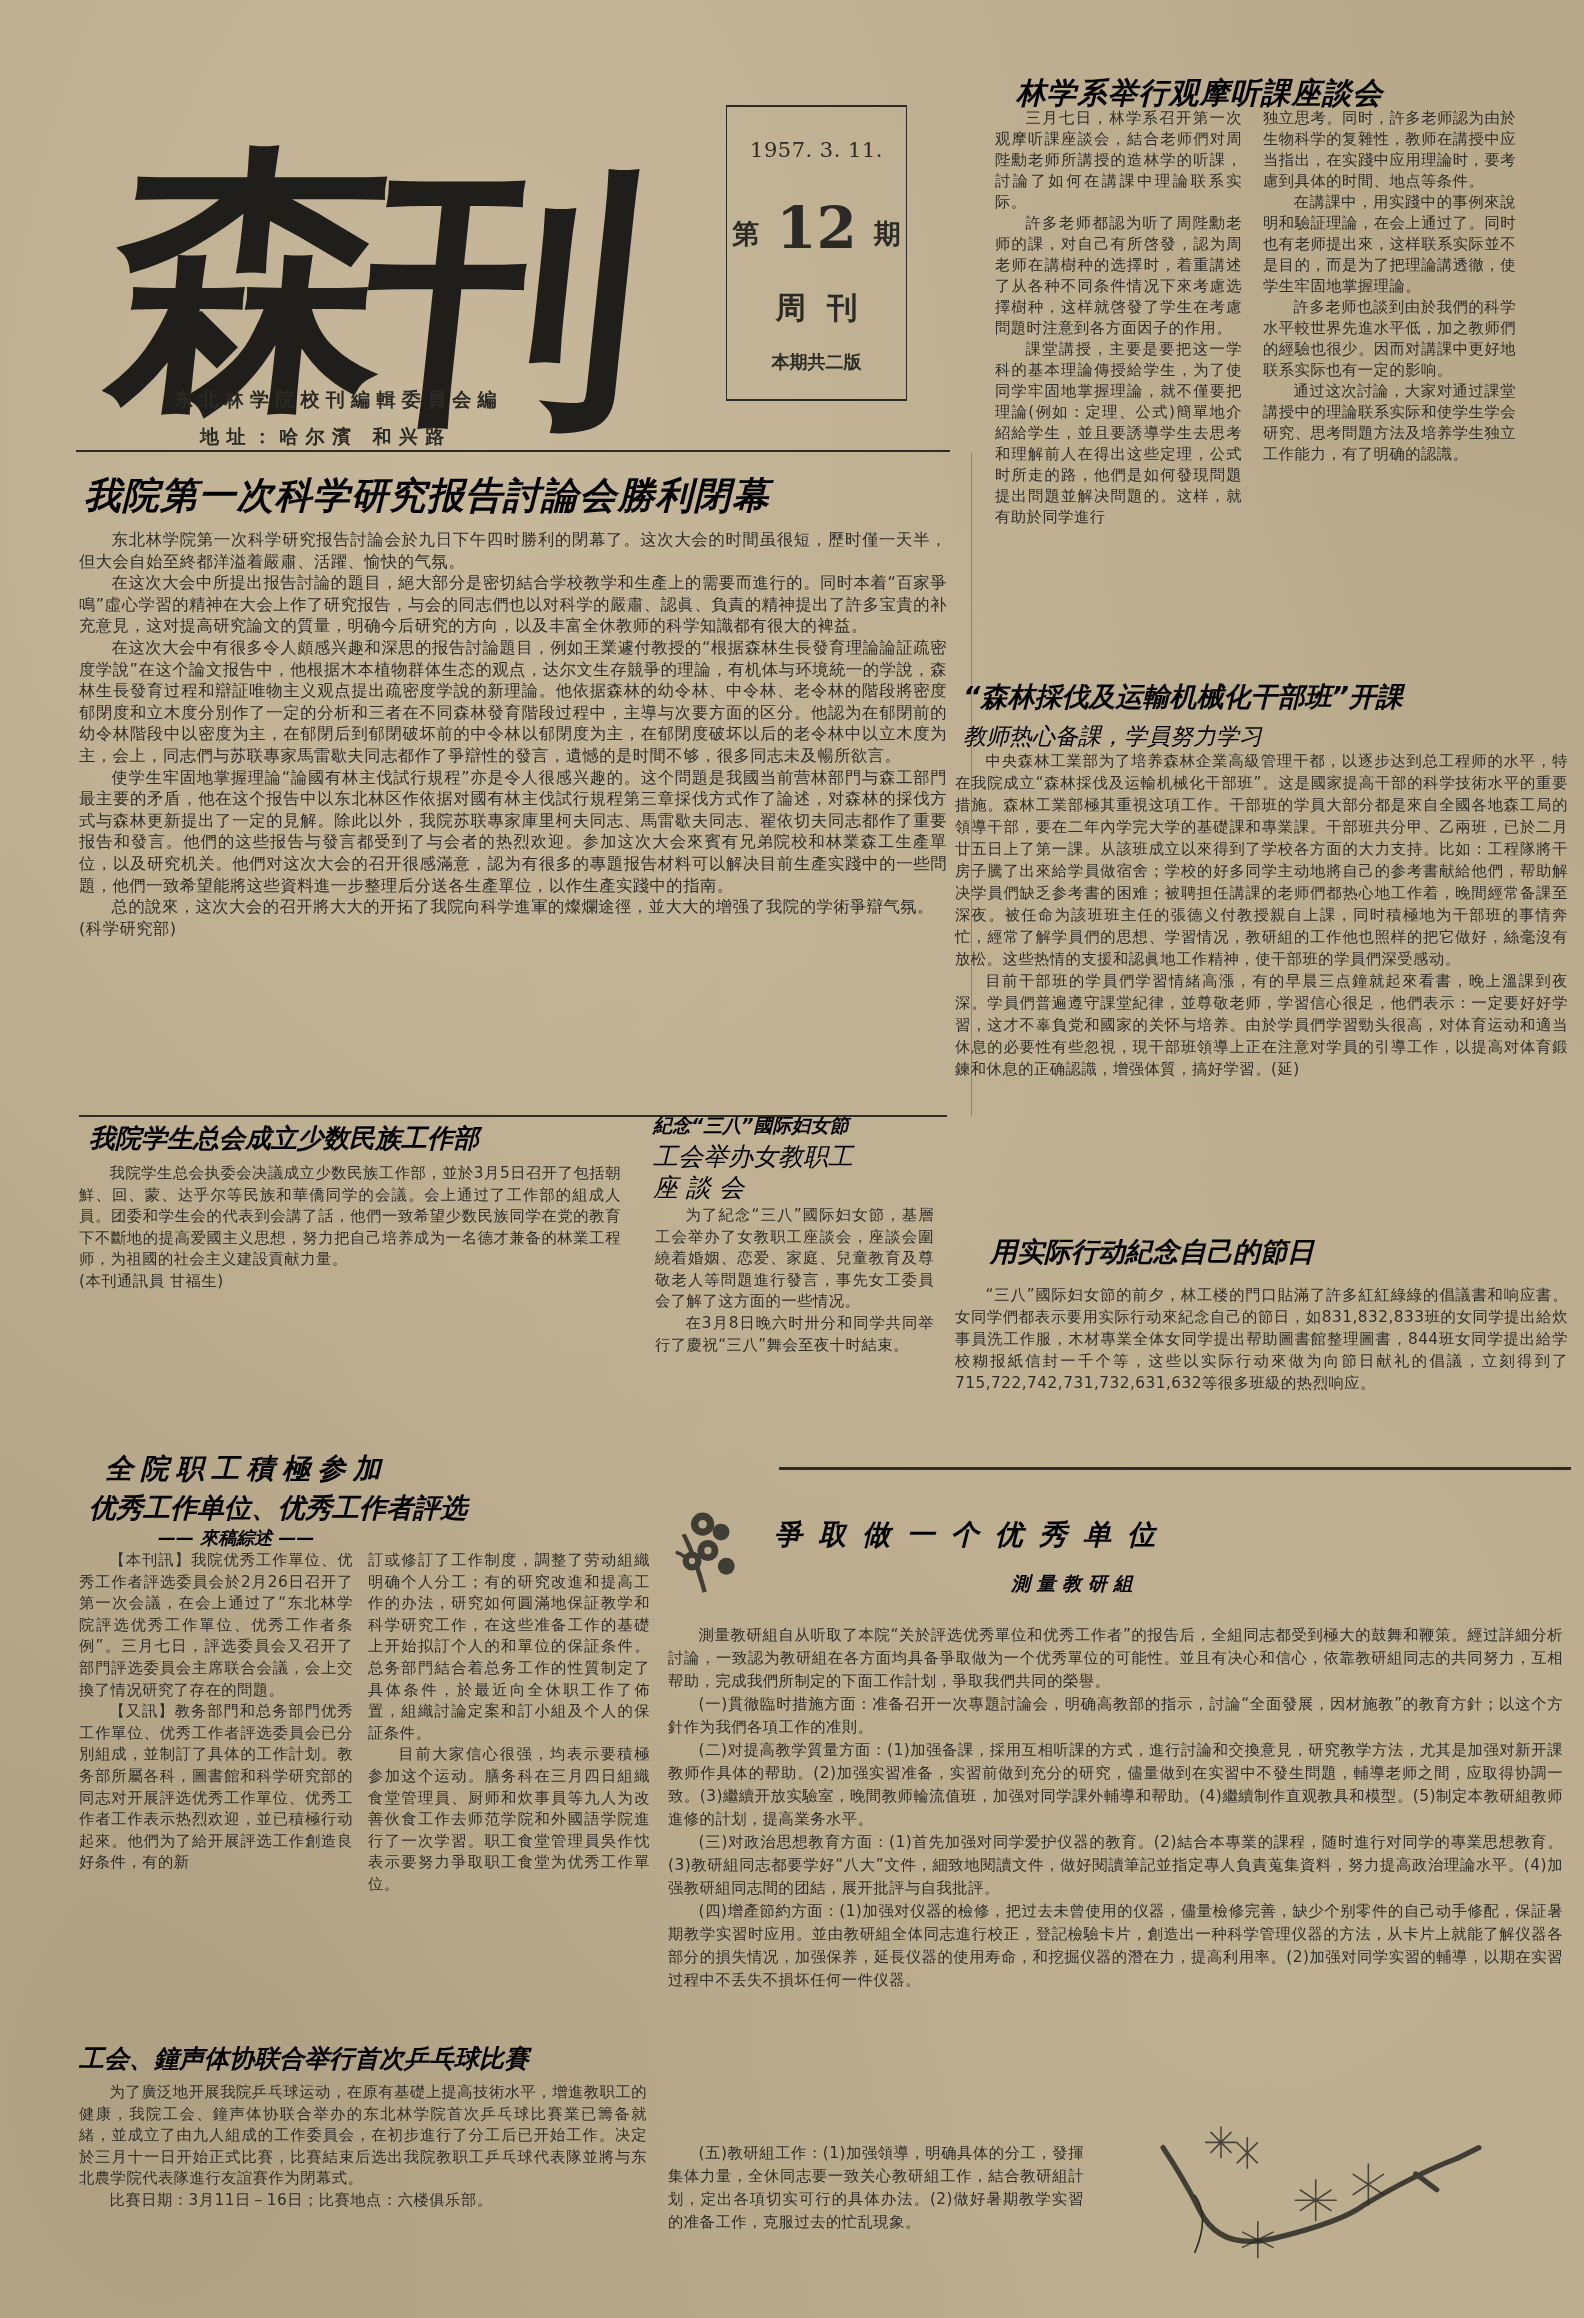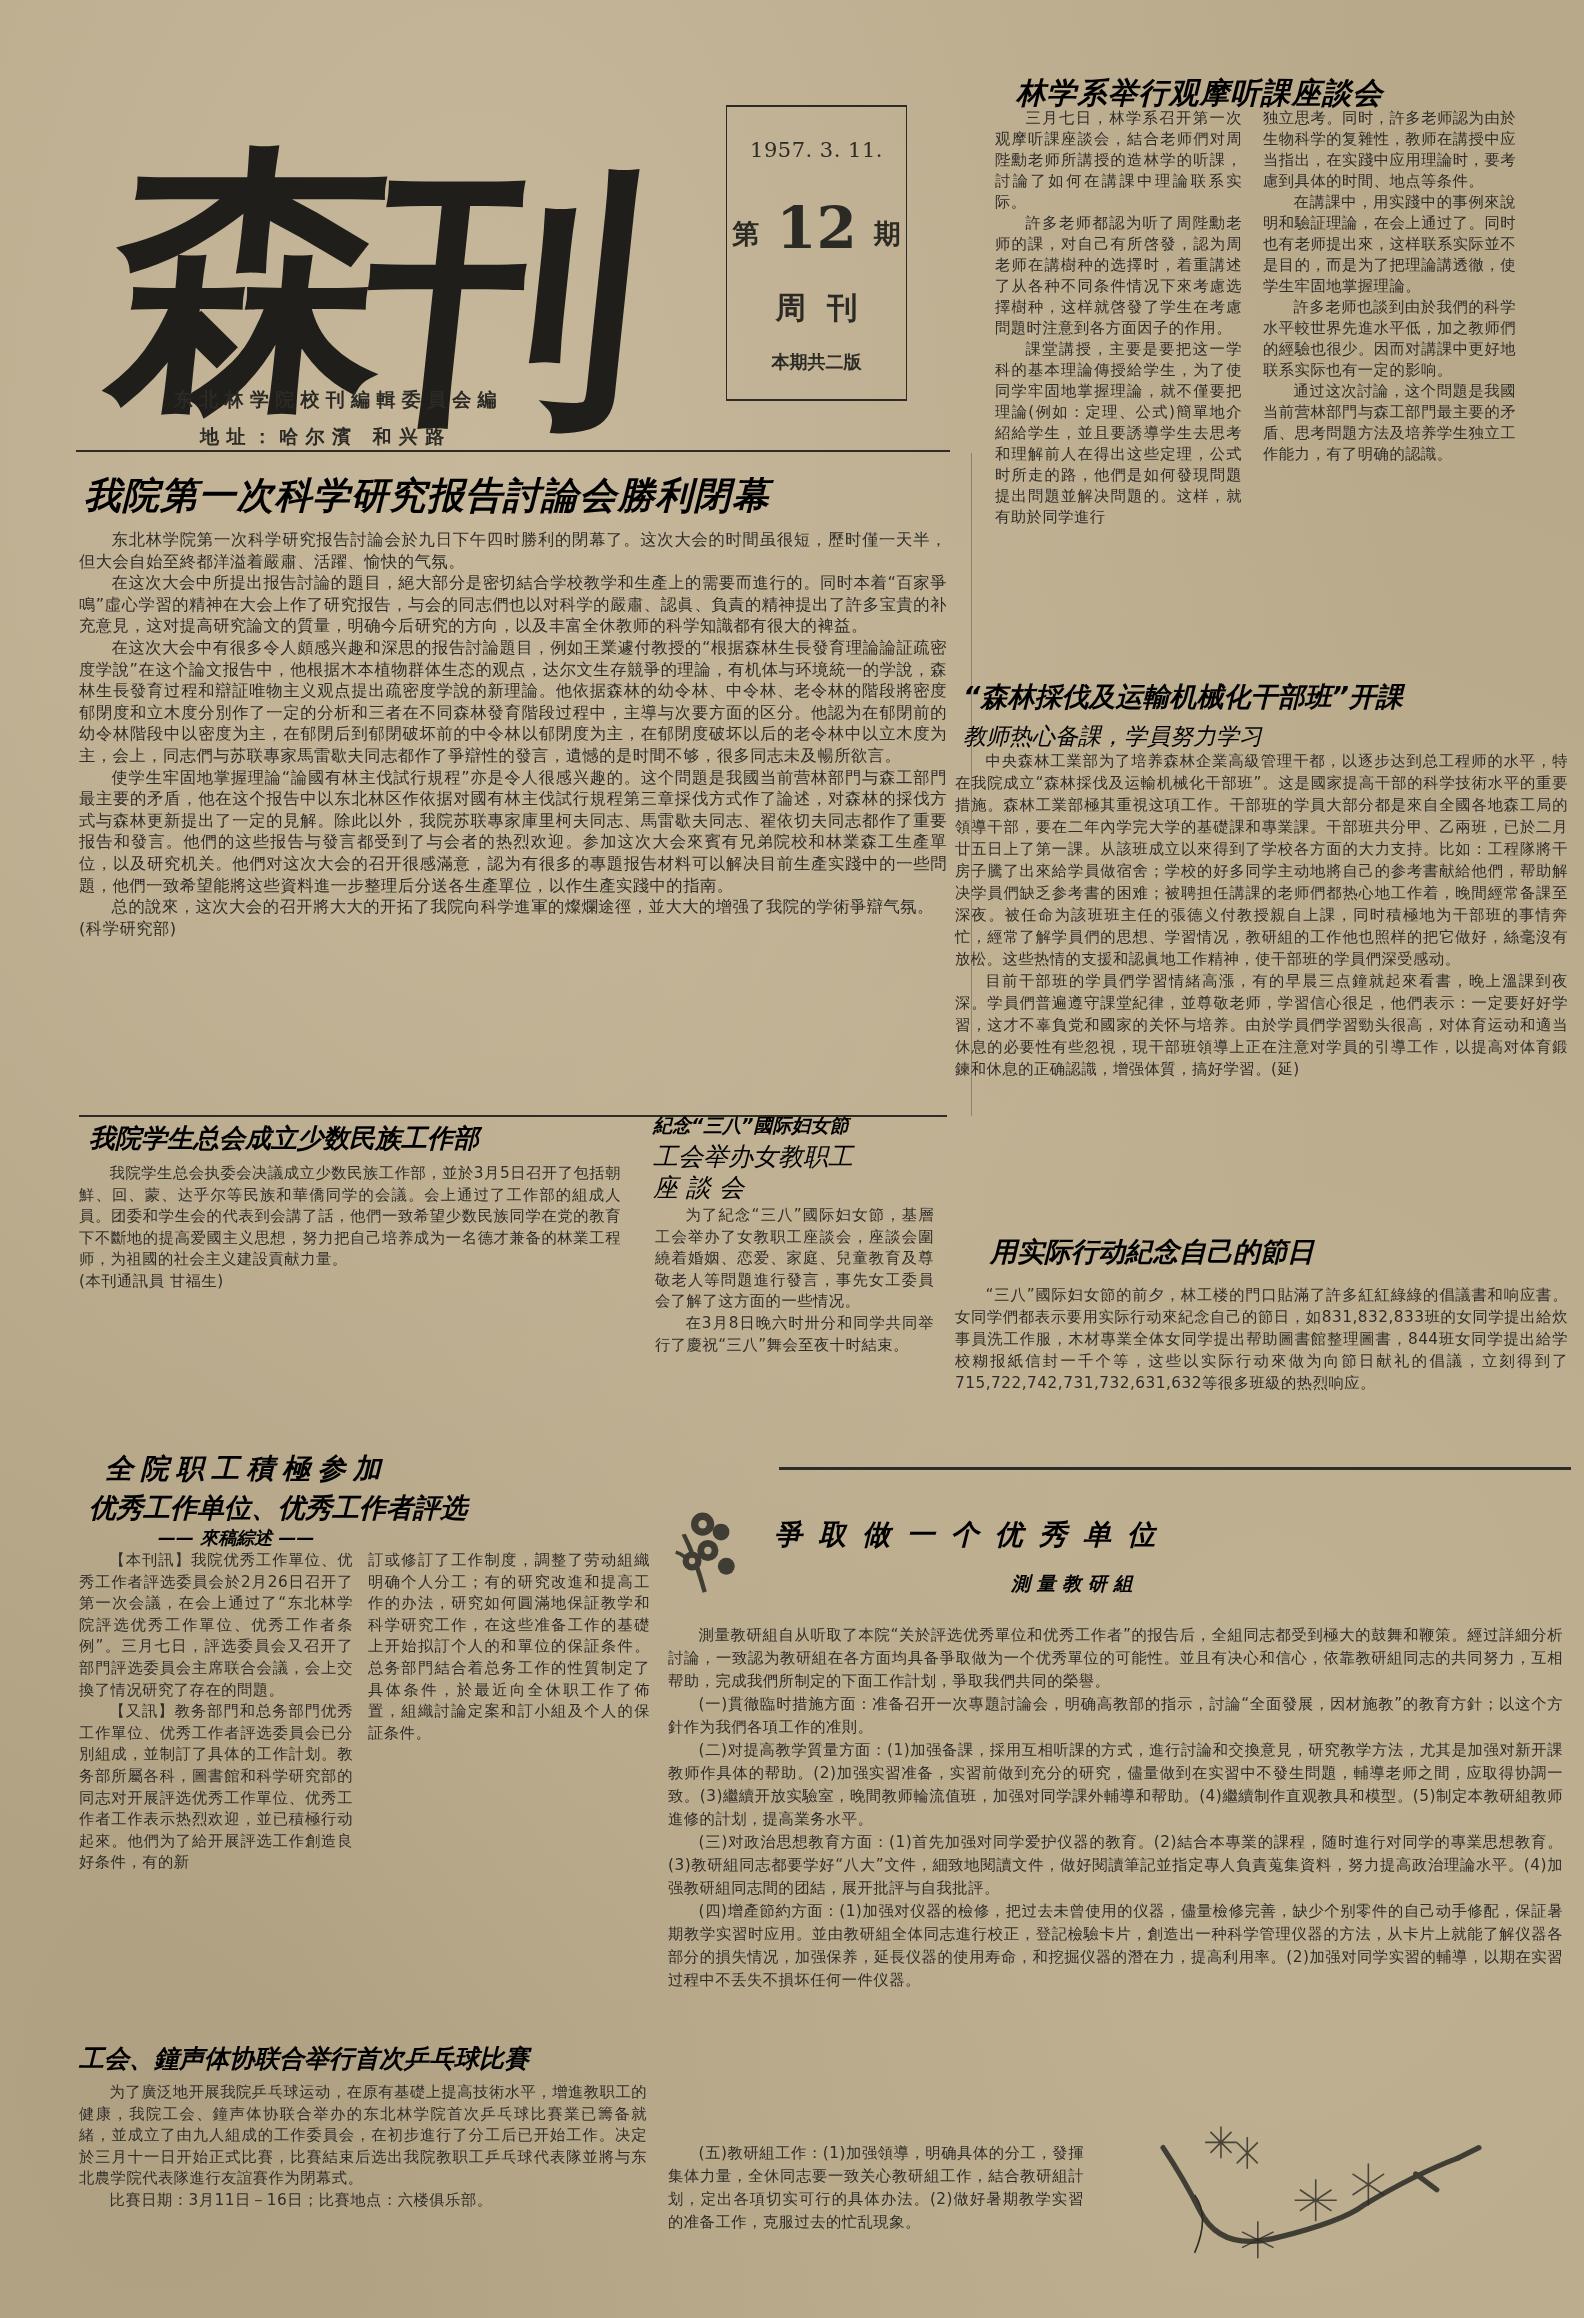--- a/index.html
+++ b/index.html
@@ -60,21 +60,21 @@
 <div class="abs hl" style="left:1016px;top:74px;width:500px;font-size:29.5px;letter-spacing:1.1px;">林学系举行观摩听課座談会</div>
 <div class="abs body-text" style="left:995px;top:108px;width:247px;font-size:15.3px;line-height:21px;">
   <p>三月七日，林学系召开第一次观摩听課座談会，結合老师們对周陛勳老师所講授的造林学的听課，討論了如何在講課中理論联系实际。</p>
   <p>許多老师都認为听了周陛勳老师的課，对自己有所啓發，認为周老师在講樹种的选擇时，着重講述了从各种不同条件情况下來考慮选擇樹种，这样就啓發了学生在考慮問題时注意到各方面因子的作用。</p>
   <p>課堂講授，主要是要把这一学科的基本理論傳授給学生，为了使同学牢固地掌握理論，就不僅要把理論(例如：定理、公式)簡單地介紹給学生，並且要誘導学生去思考和理解前人在得出这些定理，公式时所走的路，他們是如何發現問題提出問題並解决問題的。这样，就有助於同学進行</p>
 </div>
 <div class="abs body-text" style="left:1263px;top:108px;width:253px;font-size:15.3px;line-height:21px;">
   <p style="text-indent:0">独立思考。同时，許多老师認为由於生物科学的复雜性，教师在講授中应当指出，在实踐中应用理論时，要考慮到具体的时間、地点等条件。</p>
   <p>在講課中，用实踐中的事例來說明和驗証理論，在会上通过了。同时也有老师提出來，这样联系实际並不是目的，而是为了把理論講透徹，使学生牢固地掌握理論。</p>
   <p>許多老师也談到由於我們的科学水平較世界先進水平低，加之教师們的經驗也很少。因而对講課中更好地联系实际也有一定的影响。</p>
-  <p>通过这次討論，这个問題是我國当前营林部門与森工部門最主要的矛盾、思考問題方法及培养学生独立工作能力，有了明确的認識。</p>
+  <p>通过这次討論，大家对通过課堂講授中的理論联系实际和使学生学会研究、思考問題方法及培养学生独立工作能力，有了明确的認識。</p>
 </div>
 
 <div class="abs hl" style="left:84px;top:471px;width:858px;font-size:37px;letter-spacing:1.1px;">我院第一次科学研究报告討論会勝利閉幕</div>
 <div class="abs body-text" style="left:79px;top:529px;width:868px;font-size:16.3px;line-height:21.6px;">
   <p>东北林学院第一次科学研究报告討論会於九日下午四时勝利的閉幕了。这次大会的时間虽很短，歷时僅一天半，但大会自始至終都洋溢着嚴肅、活躍、愉快的气氛。</p>
   <p>在这次大会中所提出报告討論的題目，絕大部分是密切結合学校教学和生產上的需要而進行的。同时本着“百家爭鳴”虛心学習的精神在大会上作了研究报告，与会的同志們也以对科学的嚴肅、認眞、負責的精神提出了許多宝貴的补充意見，这对提高研究論文的質量，明确今后研究的方向，以及丰富全休教师的科学知識都有很大的裨益。</p>
   <p>在这次大会中有很多令人頗感兴趣和深思的报告討論題目，例如王業遽付教授的“根据森林生長發育理論論証疏密度学說”在这个論文报告中，他根据木本植物群体生态的观点，达尔文生存競爭的理論，有机体与环境統一的学說，森林生長發育过程和辯証唯物主义观点提出疏密度学說的新理論。他依据森林的幼令林、中令林、老令林的階段將密度郁閉度和立木度分別作了一定的分析和三者在不同森林發育階段过程中，主導与次要方面的区分。他認为在郁閉前的幼令林階段中以密度为主，在郁閉后到郁閉破坏前的中令林以郁閉度为主，在郁閉度破坏以后的老令林中以立木度为主，会上，同志們与苏联專家馬雷歇夫同志都作了爭辯性的發言，遺憾的是时間不够，很多同志未及暢所欲言。</p>
   <p>使学生牢固地掌握理論“論國有林主伐試行規程”亦是令人很感兴趣的。这个問題是我國当前营林部門与森工部門最主要的矛盾，他在这个报告中以东北林区作依据对國有林主伐試行規程第三章採伐方式作了論述，对森林的採伐方式与森林更新提出了一定的見解。除此以外，我院苏联專家庫里柯夫同志、馬雷歇夫同志、翟依切夫同志都作了重要报告和發言。他們的这些报告与發言都受到了与会者的热烈欢迎。参加这次大会來賓有兄弟院校和林業森工生產單位，以及研究机关。他們对这次大会的召开很感滿意，認为有很多的專題报告材料可以解决目前生產实踐中的一些問題，他們一致希望能將这些資料進一步整理后分送各生產單位，以作生產实踐中的指南。</p>
   <p>总的說來，这次大会的召开將大大的开拓了我院向科学進軍的燦爛途徑，並大大的增强了我院的学術爭辯气氛。</p>
   <p class="byline" style="padding-right:68px;">(科学研究部)</p>
@@ -112,20 +112,21 @@
 
 <div class="abs hl" style="left:105px;top:1450px;width:500px;font-size:28px;letter-spacing:7.4px;">全院职工積極参加</div>
 <div class="abs hl" style="left:89px;top:1490px;width:532px;font-size:27px;">优秀工作单位、优秀工作者評选</div>
 <div class="abs hl" style="left:158px;top:1526px;width:395px;font-size:18px;">—— 來稿綜述 ——</div>
 <div class="abs body-text" style="left:79px;top:1550px;width:274px;font-size:15.3px;line-height:21.6px;">
   <p>【本刊訊】我院优秀工作單位、优秀工作者評选委員会於2月26日召开了第一次会議，在会上通过了“东北林学院評选优秀工作單位、优秀工作者条例”。三月七日，評选委員会又召开了部門評选委員会主席联合会議，会上交換了情况研究了存在的問題。</p>
   <p>【又訊】教务部門和总务部門优秀工作單位、优秀工作者評选委員会已分別組成，並制訂了具体的工作計划。教务部所屬各科，圖書館和科学研究部的同志对开展評选优秀工作單位、优秀工作者工作表示热烈欢迎，並已積極行动起來。他們为了給开展評选工作創造良好条件，有的新</p>
 </div>
 <div class="abs body-text" style="left:368px;top:1550px;width:282px;font-size:15.3px;line-height:21.6px;">
   <p style="text-indent:0">訂或修訂了工作制度，調整了劳动組織明确个人分工；有的研究改進和提高工作的办法，研究如何圓滿地保証教学和科学研究工作，在这些准备工作的基礎上开始拟訂个人的和單位的保証条件。总务部門結合着总务工作的性質制定了具体条件，於最近向全休职工作了佈置，組織討論定案和訂小組及个人的保証条件。</p>
+  <p>目前大家信心很强，均表示要積極参加这个运动。膳务科在三月四日組織食堂管理員、厨师和炊事員等九人为改善伙食工作去师范学院和外國語学院進行了一次学習。职工食堂管理員吳作忱表示要努力爭取职工食堂为优秀工作單位。</p>
 </div>
 
 <div class="abs hl" style="left:79px;top:2042px;width:579px;font-size:25px;">工会、鐘声体协联合举行首次乒乓球比賽</div>
 <div class="abs body-text" style="left:79px;top:2082px;width:568px;font-size:15.3px;line-height:21.6px;">
   <p>为了廣泛地开展我院乒乓球运动，在原有基礎上提高技術水平，增進教职工的健康，我院工会、鐘声体协联合举办的东北林学院首次乒乓球比賽業已籌备就緒，並成立了由九人組成的工作委員会，在初步進行了分工后已开始工作。决定於三月十一日开始正式比賽，比賽結束后选出我院教职工乒乓球代表隊並將与东北農学院代表隊進行友誼賽作为閉幕式。</p>
   <p>比賽日期：3月11日－16日；比賽地点：六楼俱乐部。</p>
 </div>
 
 <svg class="flower-deco" style="left:671px;top:1503px;" width="79" height="95" viewBox="0 0 150 180">
   <g fill="#2b2a25" opacity="0.85">

